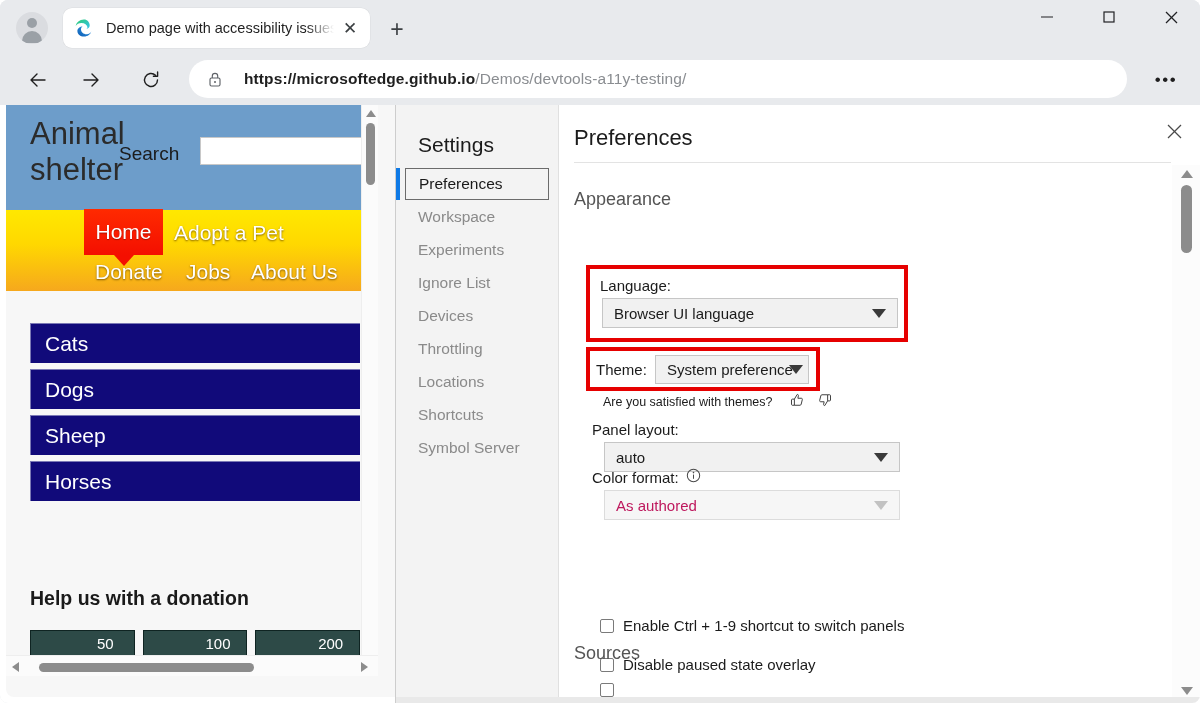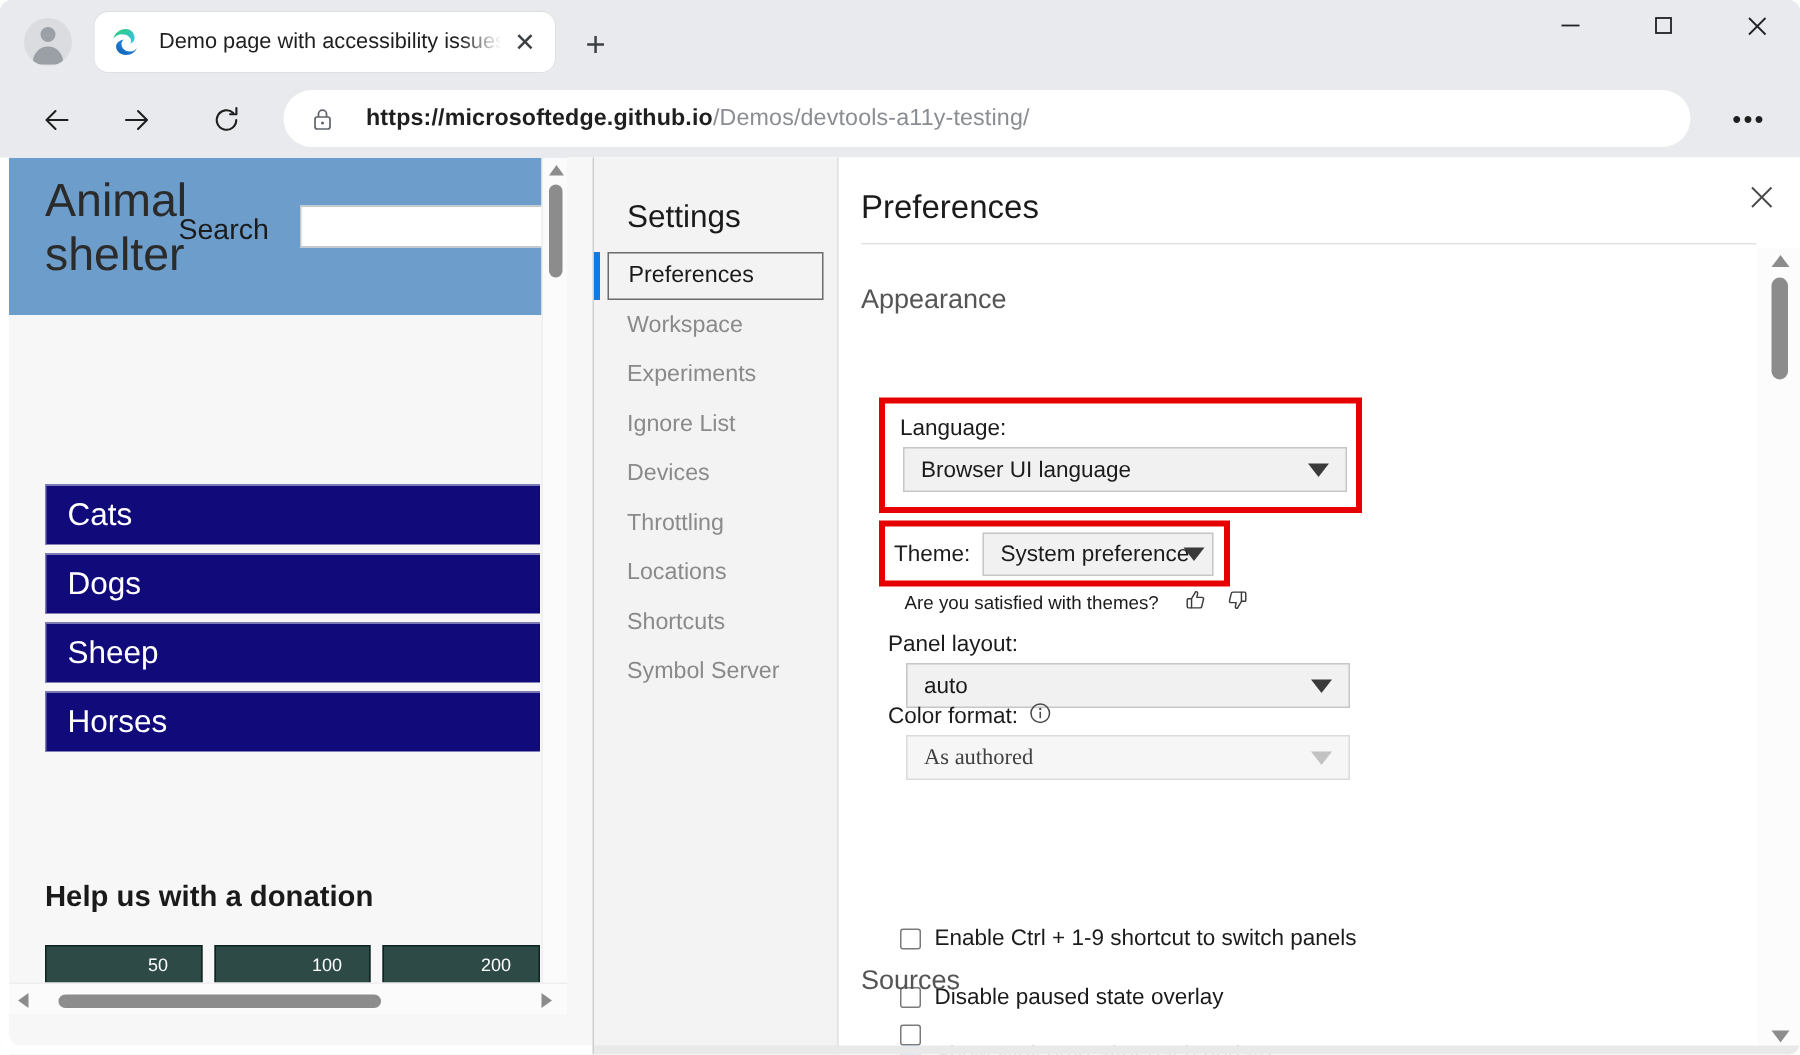--- a/index.html
+++ b/index.html
@@ -188,21 +188,21 @@
     position: absolute; left: 24px; top: 585px - 105px; top: 482px;
     font-size: 19.5px; font-weight: bold; color: #1a1a1a;
   }
   #donation-amounts {
     position: absolute; left: 24px; top: 525px; width: 330px;
     display: flex; gap: 8px;
   }
   .donation-btn {
     width: 105px; height: 26px; background: #2d4a47;
     border: 1px solid #0f2422;
-    color: #ffffff; font-size: 12px;
+    color: #ffffff; font-size: 15px;
     display: flex; align-items: center; justify-content: center; padding-left: 46px;
   }
   #donation-other-row {
     position: absolute; left: 24px; top: 558px; width: 330px;
     display: flex; align-items: center;
   }
   #donation-other-label {
     font-size: 17px; font-weight: bold; color: #1a1a1a;
   }
   #donation-other-input {
@@ -289,21 +289,21 @@
     display: flex; align-items: center;
     font-size: 15px; color: #1b1b1b;
   }
   .dt-select .sel-text { margin-left: 11px; }
   .dt-select .sel-arrow {
     position: absolute; right: 11px; width: 0; height: 0;
     border-left: 7px solid transparent;
     border-right: 7px solid transparent;
     border-top: 9px solid #3a3a3a;
   }
-  .dt-select.disabled { background: #f6f6f6; border-color: #dcdcdc; color: #404040; font-family: Liberation Serif, serif; }
+  .dt-select.disabled { background: #f6f6f6; border-color: #dcdcdc; color: #be185d; }
   .dt-select.disabled .sel-arrow { border-top-color: #c2c2c2; }
 
   
   .hl-box {
     position: absolute; border: 4px solid #e60000; pointer-events: none;
   }
   #hl-language { left: 26px; top: 100px; width: 322px; height: 77px; }
   #hl-theme    { left: 26px; top: 182px; width: 234px; height: 44px; }
 
   #language-label { left: 40px; top: 112px; }
@@ -449,20 +449,28 @@
 
     <div id="web-page">
       <div id="page-canvas">
 
         <div id="site-header">
           <div id="site-title">Animal shelter</div>
           <div id="search-label">Search</div>
           <div id="search-input"></div>
         </div>
 
+        <div id="site-nav">
+          <div id="nav-home">Home</div>
+          <div id="nav-home-arrow"></div>
+          <div class="nav-link" id="nav-adopt">Adopt a Pet</div>
+          <div class="nav-link" id="nav-donate">Donate</div>
+          <div class="nav-link" id="nav-jobs">Jobs</div>
+          <div class="nav-link" id="nav-about">About Us</div>
+        </div>
 
         <div id="animal-list">
           <div class="animal-item">
               <span>Cats</span>
             </div>
           <div class="animal-item">
               <span>Dogs</span>
             </div>
           <div class="animal-item">
               <span>Sheep</span>

